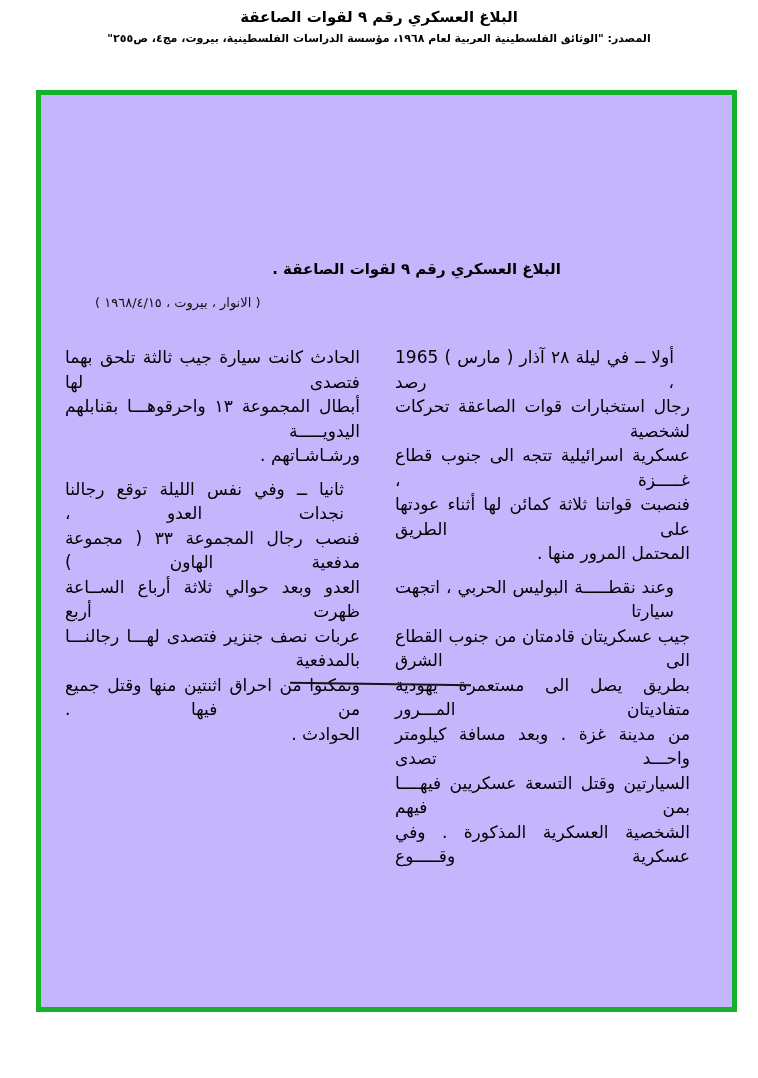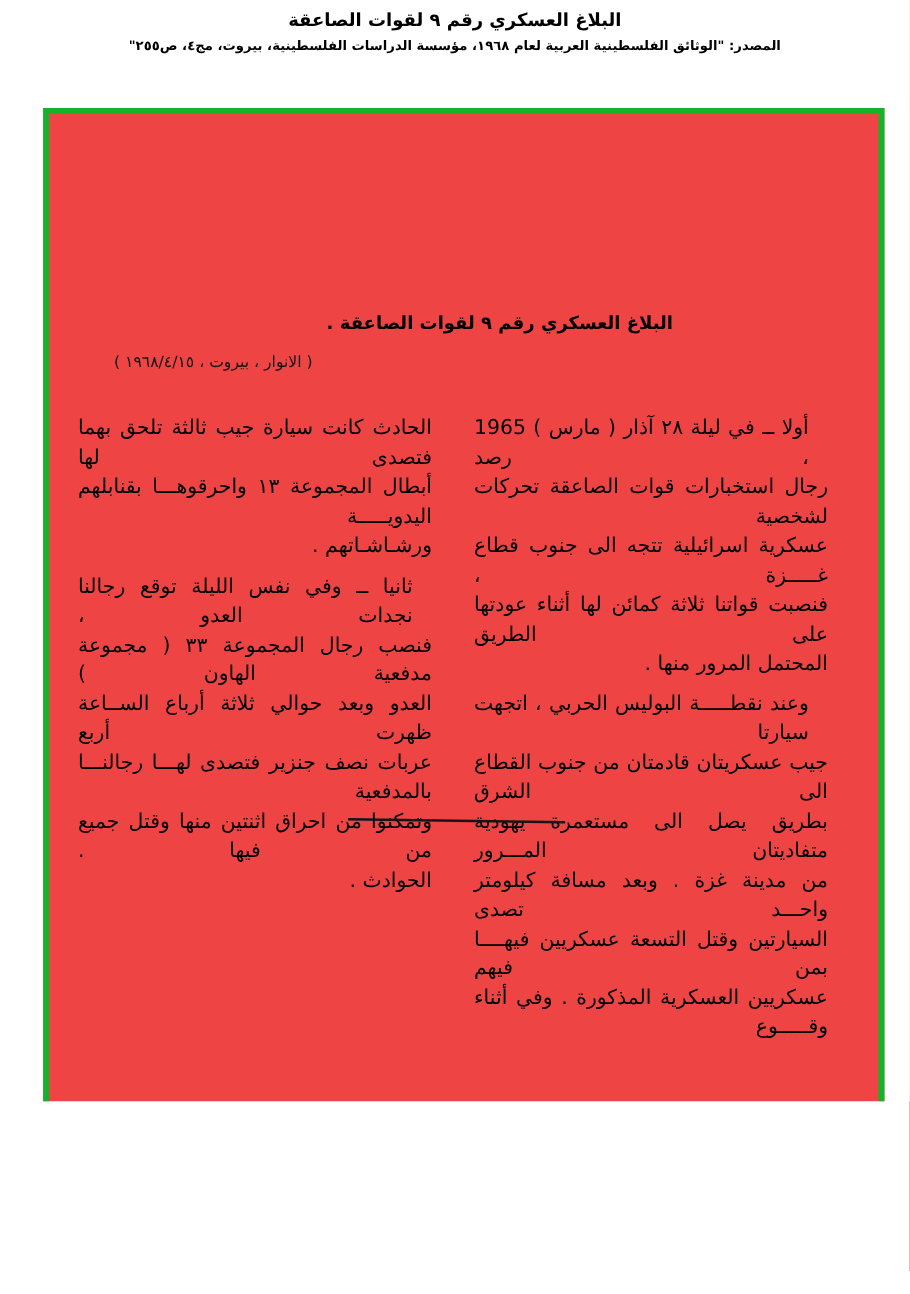--- a/index.html
+++ b/index.html
@@ -4,21 +4,21 @@
 <style>
   html, body {
     margin: 0;
     padding: 0;
     background: #ffffff;
     font-family: "DejaVu Sans", sans-serif;
   }
   .page {
     position: relative;
     width: 758px;
-    height: 918px;
+    height: 1078px;
     background: #ffffff;
     overflow: hidden;
   }
   .top-header {
     position: absolute;
     top: 4px;
     left: 0;
     right: 0;
     text-align: center;
     direction: rtl;
@@ -36,21 +36,21 @@
     margin-top: 6px;
   }
   .doc-frame {
     position: absolute;
     left: 36px;
     top: 90px;
     width: 701px;
     height: 922px;
     box-sizing: border-box;
     border: 5px solid #17b22b;
-    background: #ef4444;
+    background: #c4b5fd;
   }
   .doc-title {
     position: absolute;
     left: 60px;
     right: 0;
     top: 165px;
     margin: 0;
     text-align: center;
     direction: rtl;
     font-size: 15px;
@@ -130,21 +130,21 @@
             <div class="line">عسكرية اسرائيلية تتجه الى جنوب قطاع غـــــزة ،</div>
             <div class="line">فنصبت قواتنا ثلاثة كمائن لها أثناء عودتها على الطريق</div>
             <div class="line">المحتمل المرور منها .</div>
           </div>
           <div class="para indent cont-next">
             <div class="line">وعند نقطـــــة البوليس الحربي ، اتجهت سيارتا</div>
             <div class="line">جيب عسكريتان قادمتان من جنوب القطاع الى الشرق</div>
             <div class="line">بطريق يصل الى مستعمرة يهودية متفاديتان المـــرور</div>
             <div class="line">من مدينة غزة . وبعد مسافة كيلومتر واحـــد تصدى</div>
             <div class="line">السيارتين وقتل التسعة عسكريين فيهــــا بمن فيهم</div>
-            <div class="line">عسكريين العسكرية المذكورة . وفي أثناء وقـــــوع</div>
+            <div class="line">الشخصية العسكرية المذكورة . وفي عسكرية وقـــــوع</div>
           </div>
         </div>
       <div class="col">
           <div class="para">
             <div class="line">الحادث كانت سيارة جيب ثالثة تلحق بهما فتصدى لها</div>
             <div class="line">أبطال المجموعة ١٣ واحرقوهـــا بقنابلهم اليدويـــــة</div>
             <div class="line">ورشـاشـاتهم .</div>
           </div>
           <div class="para indent">
             <div class="line">ثانيا ــ وفي نفس الليلة توقع رجالنا نجدات العدو ،</div>

